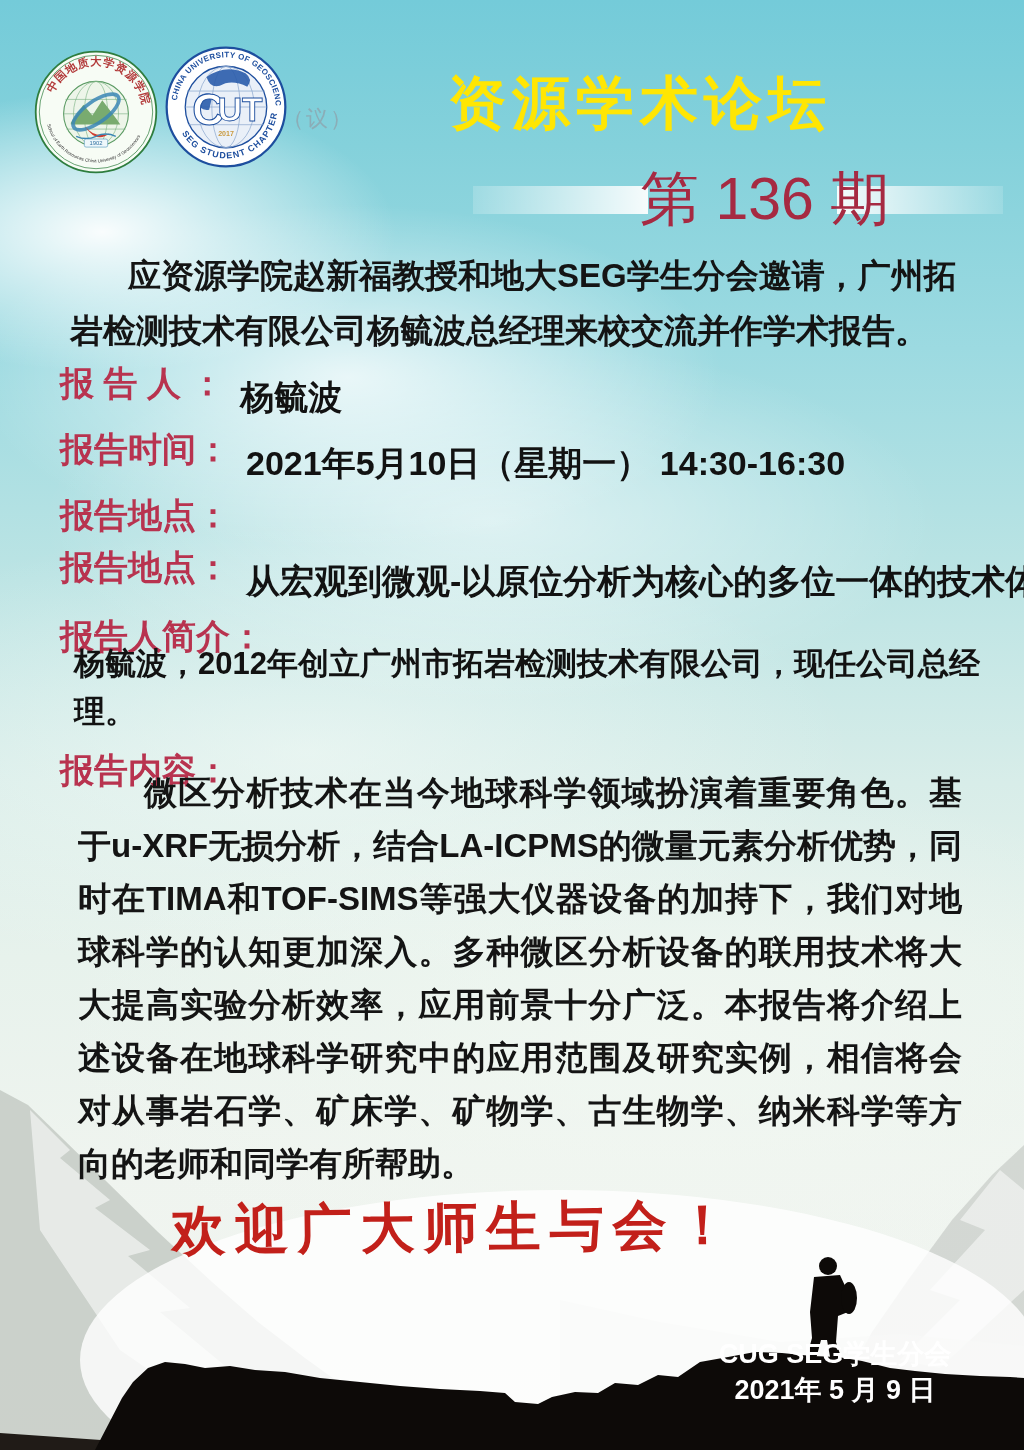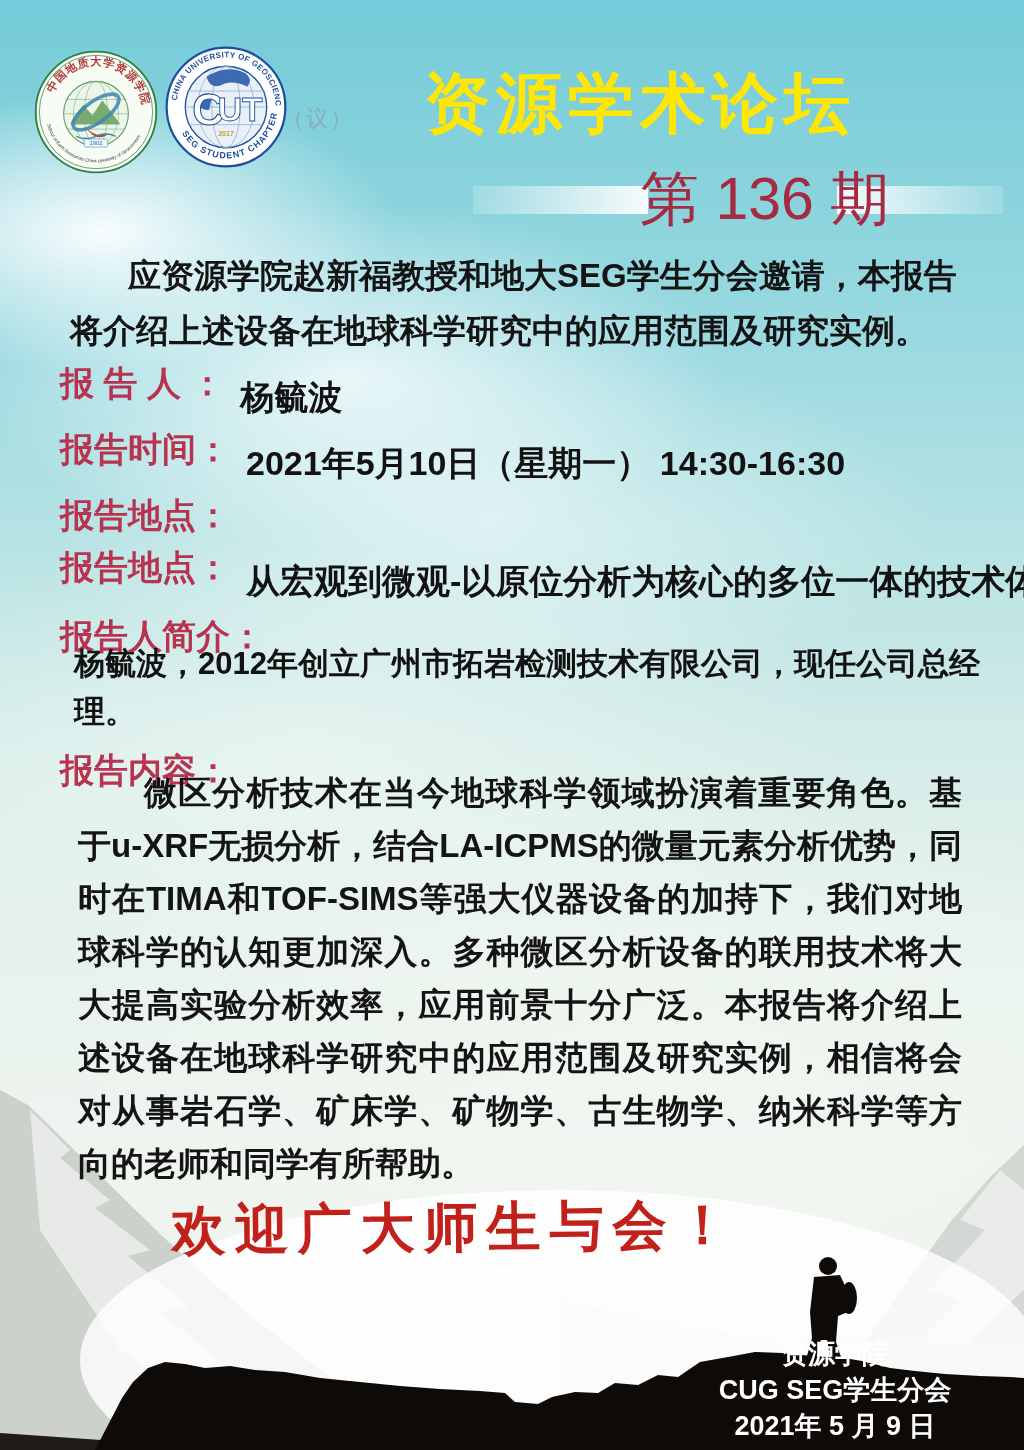--- a/index.html
+++ b/index.html
@@ -12,21 +12,21 @@
       radial-gradient(ellipse 640px 260px at 48% 36%, rgba(255,255,255,.55), rgba(255,255,255,0) 70%),
       radial-gradient(ellipse 760px 320px at 30% 52%, rgba(248,252,248,.55), rgba(255,255,255,0) 72%),
       radial-gradient(ellipse 820px 360px at 65% 72%, rgba(242,248,242,.75), rgba(255,255,255,0) 75%),
       linear-gradient(180deg,#74cbd9 0%,#84d1db 10%,#9cdae1 24%,#bce4e4 40%,#d8ede9 54%,#e7f2ec 66%,#eff4ef 80%,#f2f5f1 100%);
   }
   .abs{position:absolute;}
   
   .logo{position:absolute;}
   .main-title{
     left:350px;top:48px;width:580px;text-align:center;
-    font-size:66px;font-weight:900;letter-spacing:6px;color:#ffe603;
+    font-size:58px;font-weight:900;letter-spacing:6px;color:#ffe603;
     line-height:110px;white-space:nowrap;
   }
   .issue-bar{height:28px;top:186px;}
   .issue-bar.left{left:473px;width:175px;background:linear-gradient(90deg,rgba(255,255,255,.18),rgba(255,255,255,.92));}
   .issue-bar.right{left:837px;width:166px;background:linear-gradient(90deg,rgba(255,255,255,.92),rgba(255,255,255,.15));}
   .issue-text{
     left:640px;top:170px;width:205px;text-align:left;
     font-size:59px;font-weight:400;color:#a62a42;line-height:58px;white-space:nowrap;
   }
   .watermark{
@@ -135,21 +135,21 @@
     <text x="86" y="86" font-size="38" font-weight="bold" fill="#ffffff" stroke="#1d4e9e" stroke-width="1" text-anchor="middle" font-family="Liberation Sans, sans-serif">UT</text>
     <text x="70" y="103" font-size="8" font-weight="bold" text-anchor="middle" fill="#c99a3f" font-family="Liberation Sans, sans-serif">2017</text>
   </svg>
 
   <div class="abs main-title">资源学术论坛</div>
   <div class="abs watermark">（议）</div>
   <div class="abs issue-bar left"></div>
   <div class="abs issue-bar right"></div>
   <div class="abs issue-text">第 136 期</div>
 
-  <div class="abs intro">应资源学院赵新福教授和地大SEG学生分会邀请，本报告将介绍上述设备在地球科学研究中的应用范围及研究实例。</div>
+  <div class="abs intro">应资源学院赵新福教授和地大SEG学生分会邀请，广州拓岩检测技术有限公司杨毓波总经理来校交流并作学术报告。</div>
 
   <div class="abs details">
     <div class="detail-row">
       <span class="detail-label">报 告 人 ：</span>
       <span class="detail-value">杨毓波</span>
     </div>
     <div class="detail-row">
       <span class="detail-label">报告时间：</span>
       <span class="detail-value">2021年5月10日（星期一） 14:30-16:30</span>
     </div>
@@ -164,18 +164,17 @@
 
   <div class="abs section-label bio-label">报告人简介：</div>
   <div class="abs bio-text">杨毓波，2012年创立广州市拓岩检测技术有限公司，现任公司总经理。</div>
 
   <div class="abs section-label content-label">报告内容：</div>
   <div class="abs content-text">微区分析技术在当今地球科学领域扮演着重要角色。基于u-XRF无损分析，结合LA-ICPMS的微量元素分析优势，同时在TIMA和TOF-SIMS等强大仪器设备的加持下，我们对地球科学的认知更加深入。多种微区分析设备的联用技术将大大提高实验分析效率，应用前景十分广泛。本报告将介绍上述设备在地球科学研究中的应用范围及研究实例，相信将会对从事岩石学、矿床学、矿物学、古生物学、纳米科学等方向的老师和同学有所帮助。</div>
 
   <div class="abs welcome">欢迎广大师生与会！</div>
 
   <div class="abs footer">
-    <div>资源学院</div>
     <div>CUG SEG学生分会</div>
     <div>2021年 5 月 9 日</div>
   </div>
 
 </div>
 
 </body></html>

